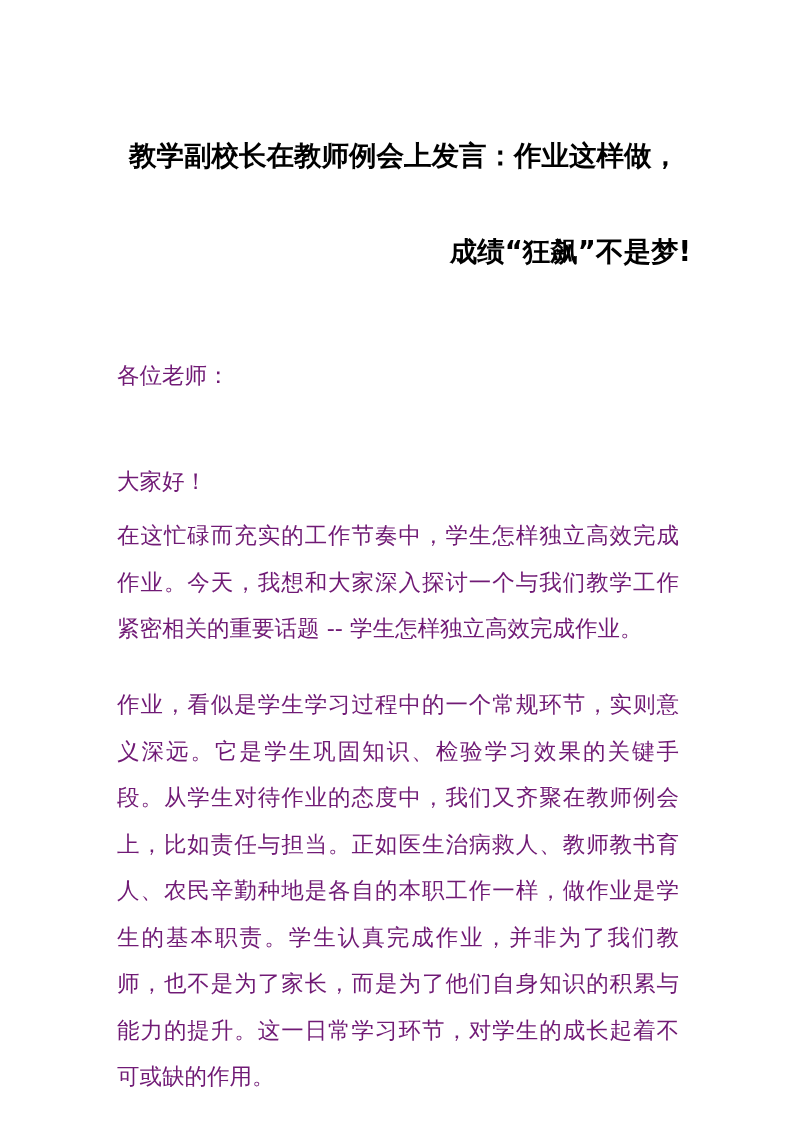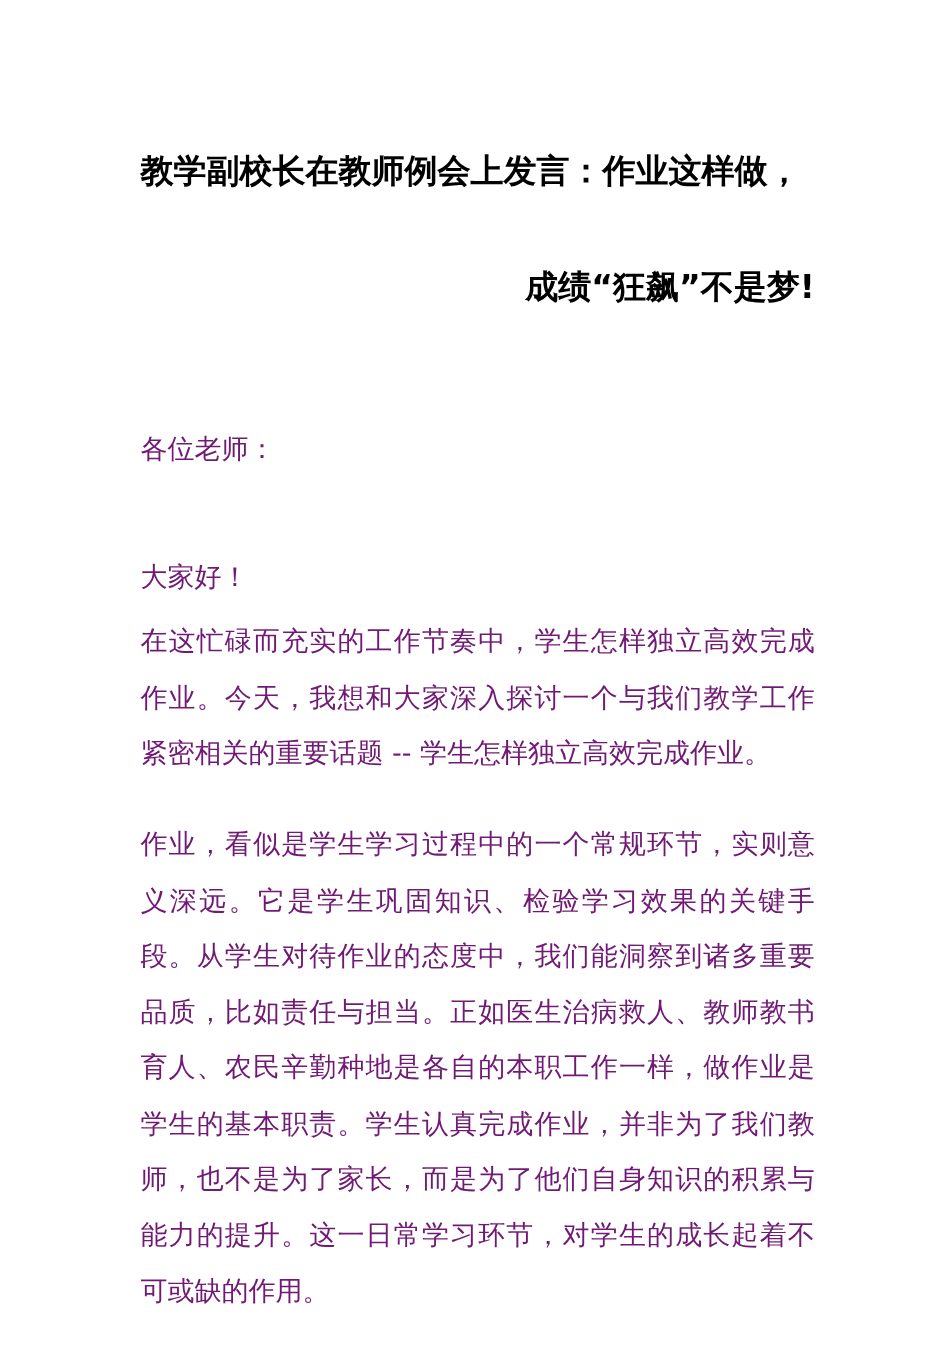--- a/index.html
+++ b/index.html
@@ -30,21 +30,21 @@
 
   .content {
     position: absolute;
     left: 117px;
     top: 0;
     width: 562px;
   }
 
   
   .doc-title {
-    margin: 0;
+    margin: 12px;
     padding: 0;
     font-weight: bold;
     font-size: 27.5px;
     line-height: 1.0;
     color: #000000;
     letter-spacing: 0px;
   }
   .title-line-1 {
     position: absolute;
     left: 0;
@@ -88,16 +88,16 @@
     <h1 class="doc-title title-line-1">教学副校长在教师例会上发言：作业这样做，</h1>
 
     <h1 class="doc-title title-line-2">成绩“狂飙”不是梦!</h1>
 
     <div class="para salutation">各位老师：</div>
 
     <div class="para greeting">大家好！</div>
 
     <div class="para body-1">在这忙碌而充实的工作节奏中，学生怎样独立高效完成作业。今天，我想和大家深入探讨一个与我们教学工作紧密相关的重要话题 -- 学生怎样独立高效完成作业。</div>
 
-    <div class="para body-2">作业，看似是学生学习过程中的一个常规环节，实则意义深远。它是学生巩固知识、检验学习效果的关键手段。从学生对待作业的态度中，我们能洞察到诸多重要品质，比如责任与担当。正如医生治病救人、教师教书育人、农民辛勤种地是各自的本职工作一样，做作业是学生的基本职责。学生认真完成作业，并非为了我们教师，也不是为了家长，而是为了他们自身知识的积累与能力的提升。这一日常学习环节，对学生的成长起着不可或缺的作用。</div>
+    <div class="para body-2">作业，看似是学生学习过程中的一个常规环节，实则意义深远。它是学生巩固知识、检验学习效果的关键手段。从学生对待作业的态度中，我们又齐聚在教师例会上，比如责任与担当。正如医生治病救人、教师教书育人、农民辛勤种地是各自的本职工作一样，做作业是学生的基本职责。学生认真完成作业，并非为了我们教师，也不是为了家长，而是为了他们自身知识的积累与能力的提升。这一日常学习环节，对学生的成长起着不可或缺的作用。</div>
 
   </div>
 </div>
 
 </body></html>

